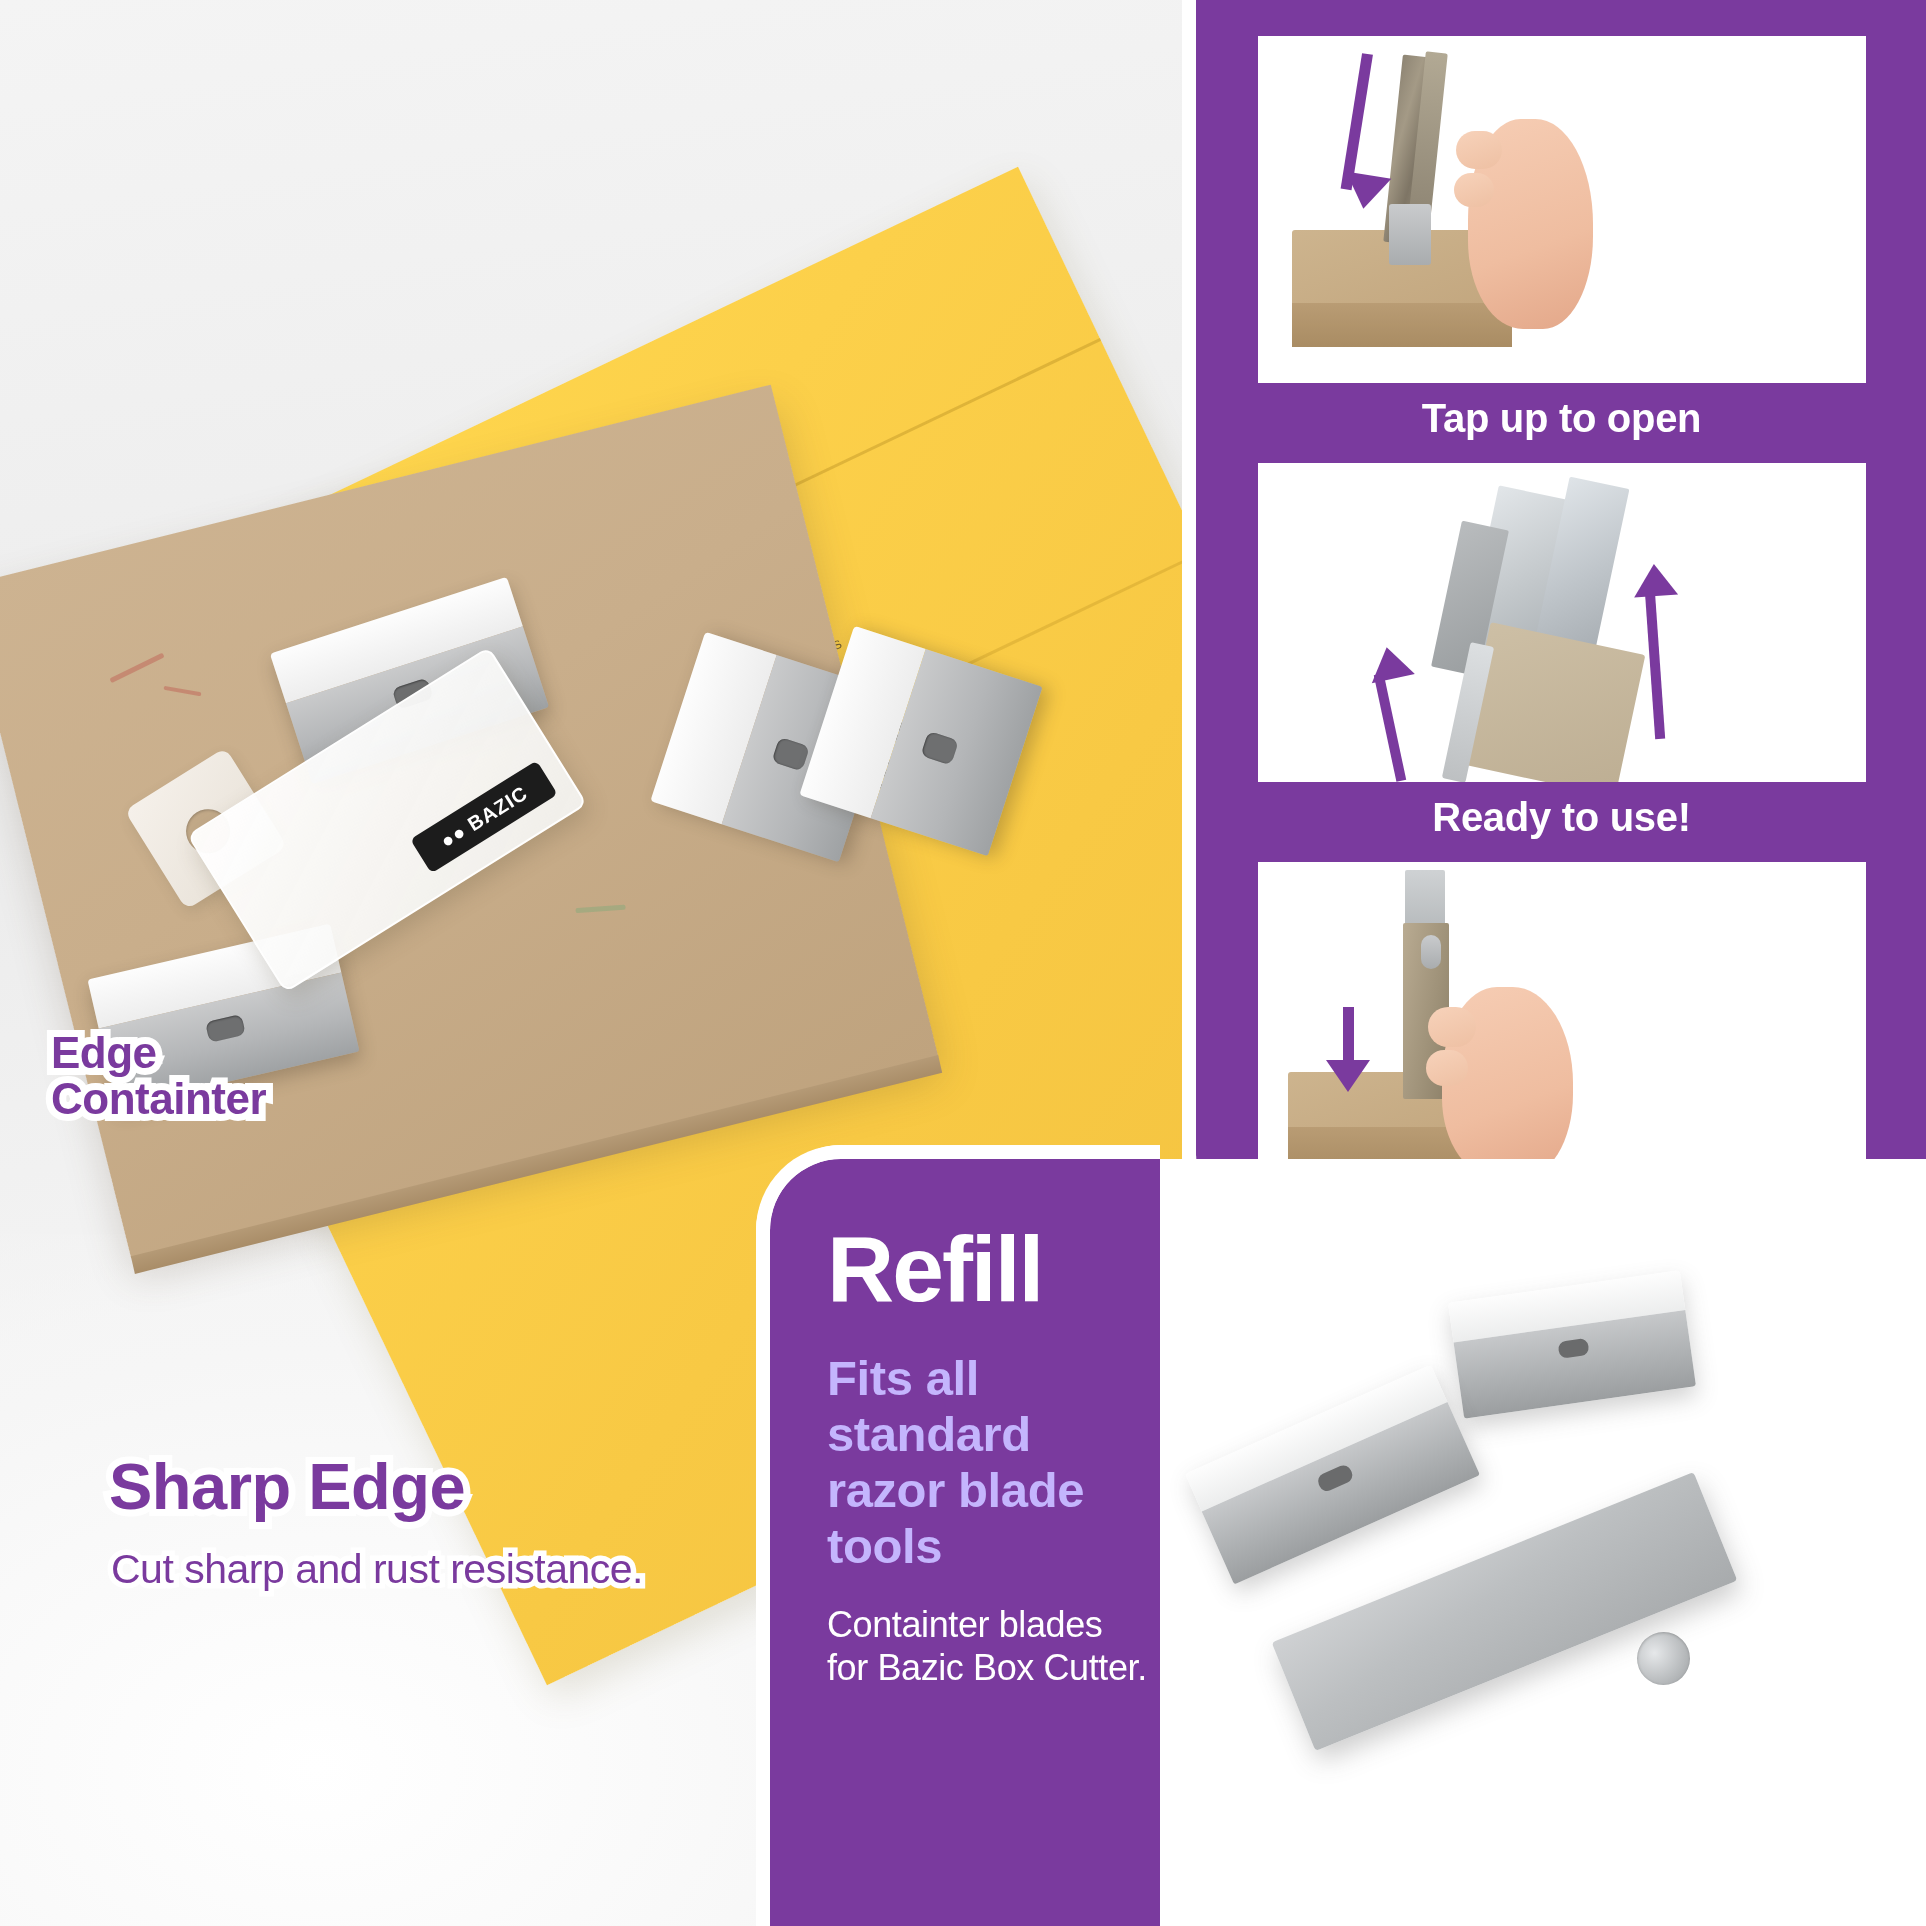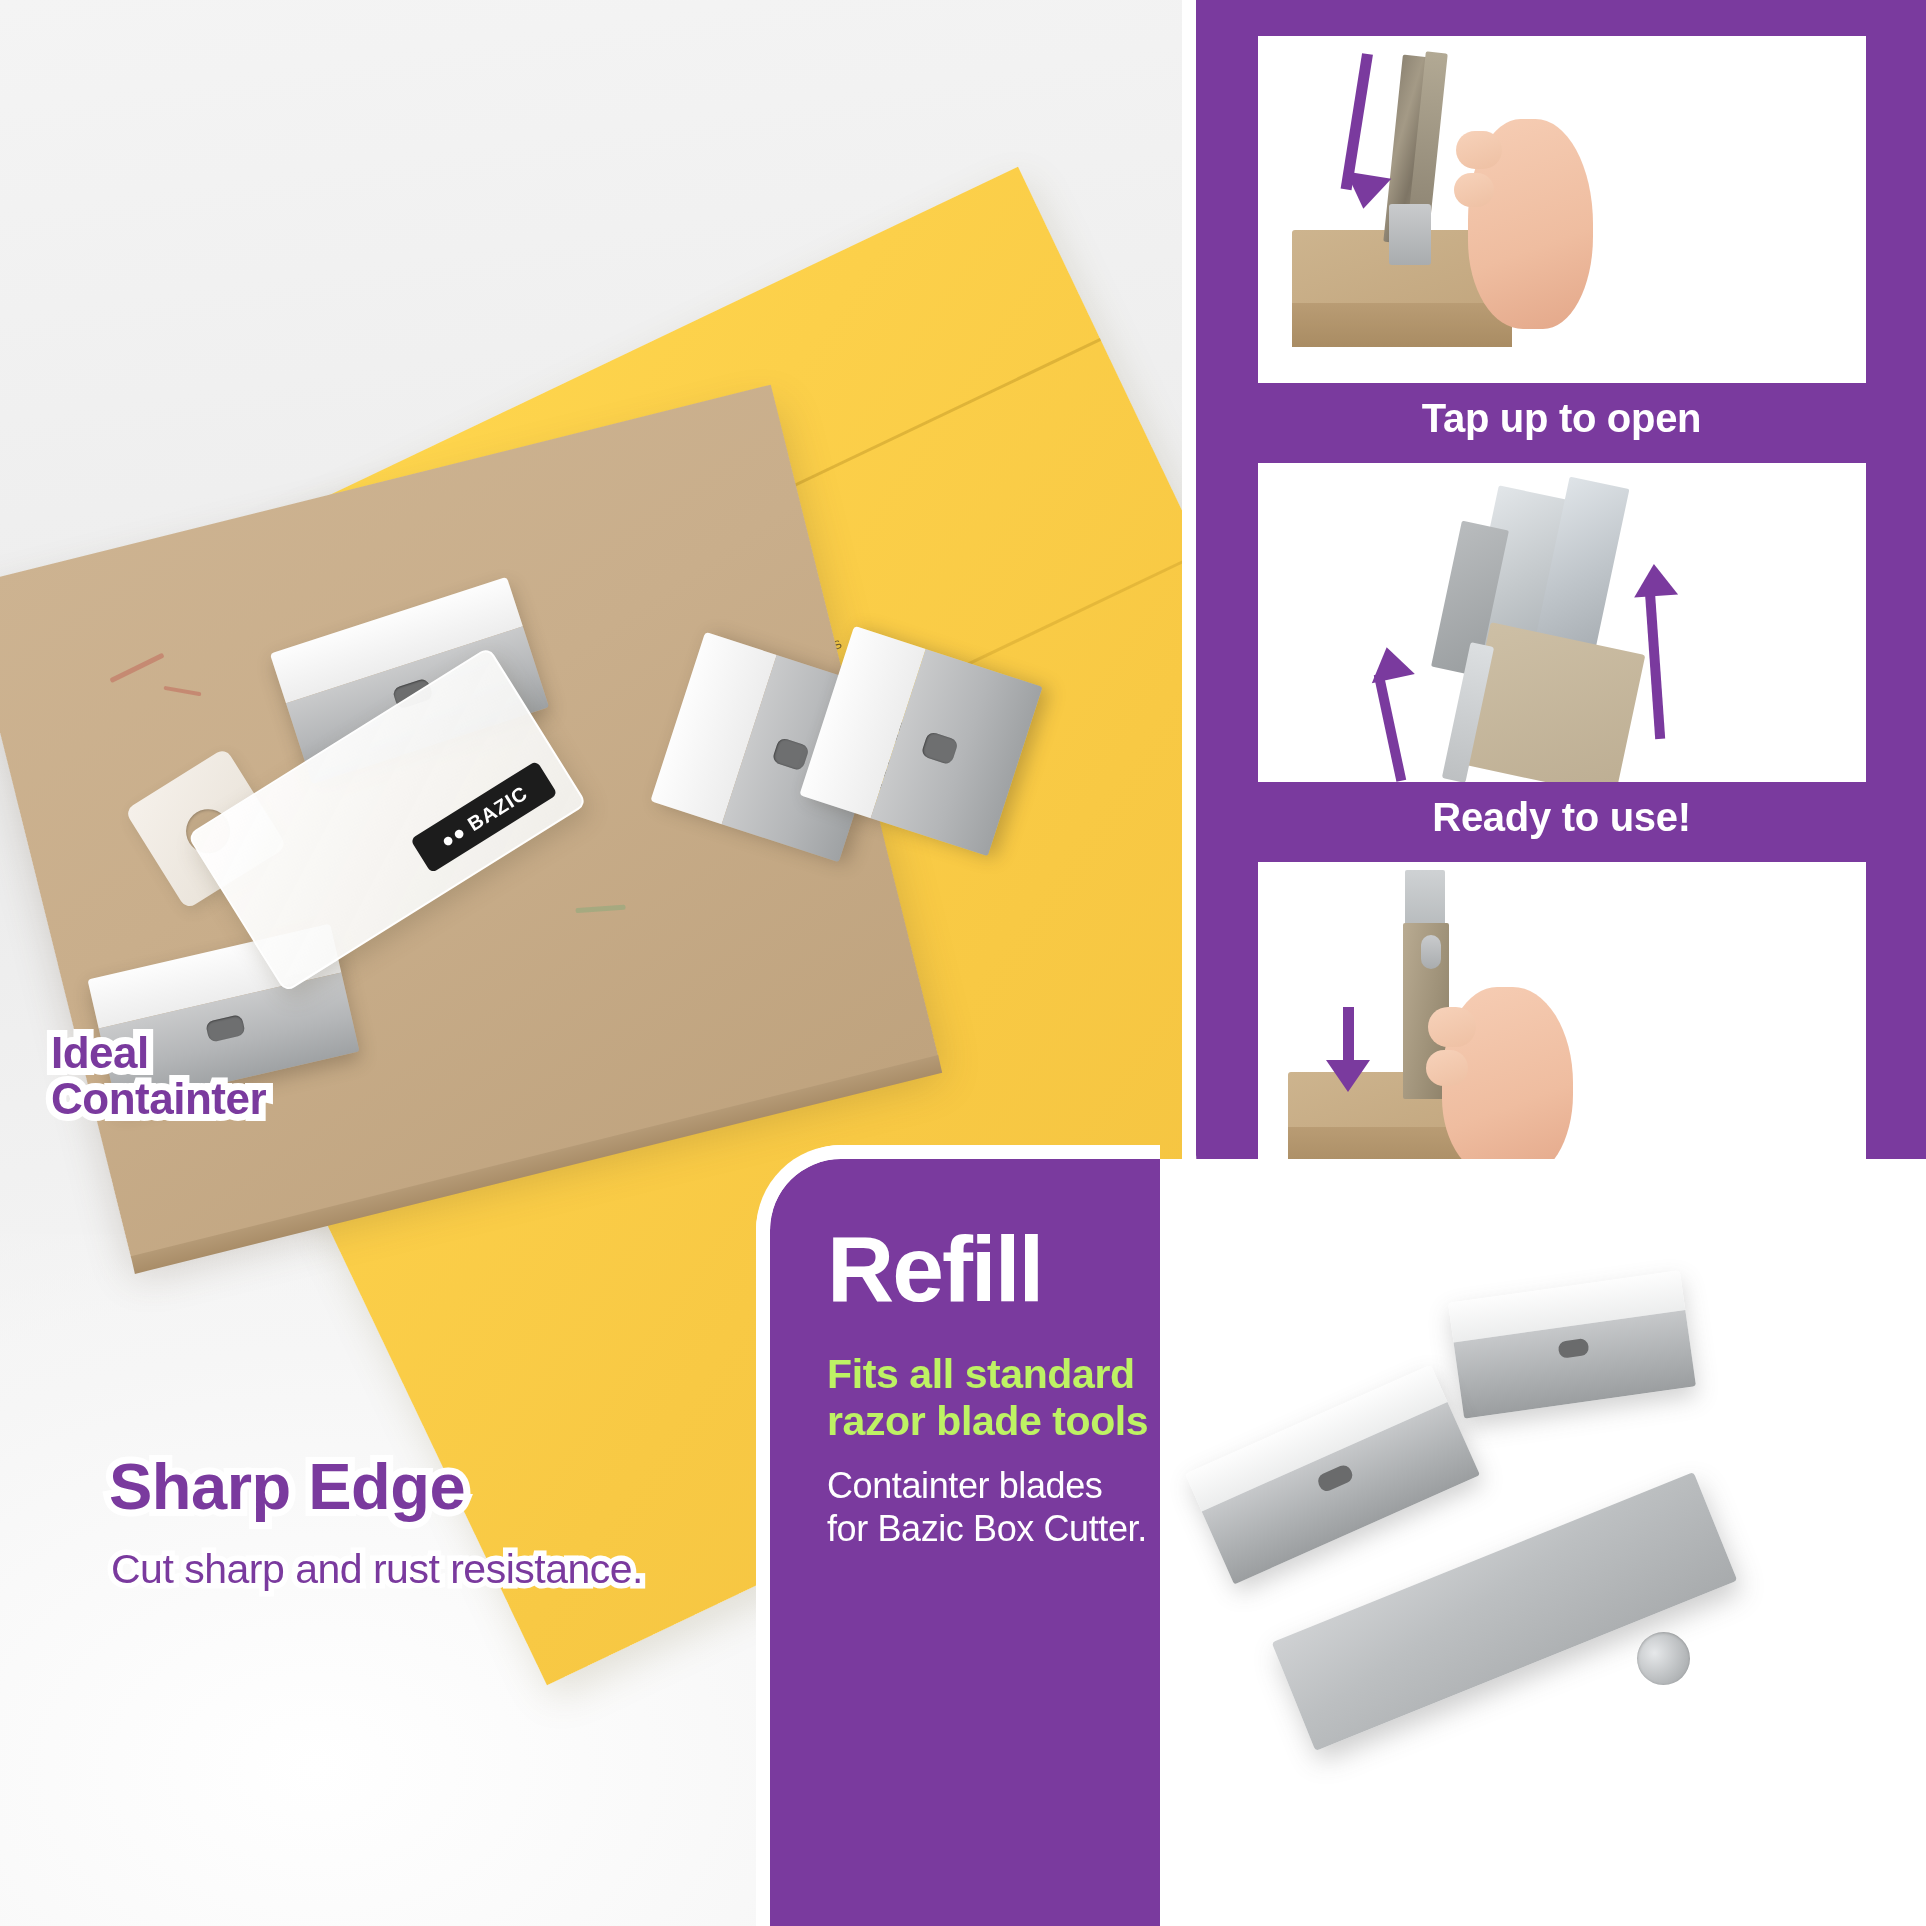--- a/index.html
+++ b/index.html
@@ -344,27 +344,27 @@
   }
   .refill-title {
     color: #ffffff;
     font-size: 93px;
     font-weight: bold;
     letter-spacing: -2px;
     line-height: .98;
     margin-bottom: 36px;
   }
   .refill-h2 {
-    color: #bef264;
-    font-size: 41px;
+    color: #c4b5fd;
+    font-size: 49px;
     font-weight: bold;
     line-height: 1.14;
     letter-spacing: -0.4px;
     white-space: pre-line;
-    margin-bottom: 19px;
+    margin-bottom: 28px;
   }
   .refill-p {
     color: #ffffff;
     font-size: 36px;
     line-height: 1.2;
     letter-spacing: -0.4px;
     white-space: pre-line;
   }
   .refill-photo {
     position: absolute;
@@ -455,21 +455,21 @@
         <div class="hole"></div>
       </div>
       <div class="body">
         <div class="label">
           <span>●●</span>
           <span>BAZIC</span>
         </div>
       </div>
     </div>
 
-    <div class="sticker" id="cal-safe">Ideal
+    <div class="sticker" id="cal-safe">Edge
 Containter</div>
     <div class="sticker" id="cal-repl">Replacement
 knives</div>
     <div class="sticker" id="cal-sharp">Sharp Edge</div>
     <div class="sticker thin" id="cal-sharp-sub">Cut sharp and rust resistance.</div>
   </div>
 
 
   <div class="steps-panel">
 

